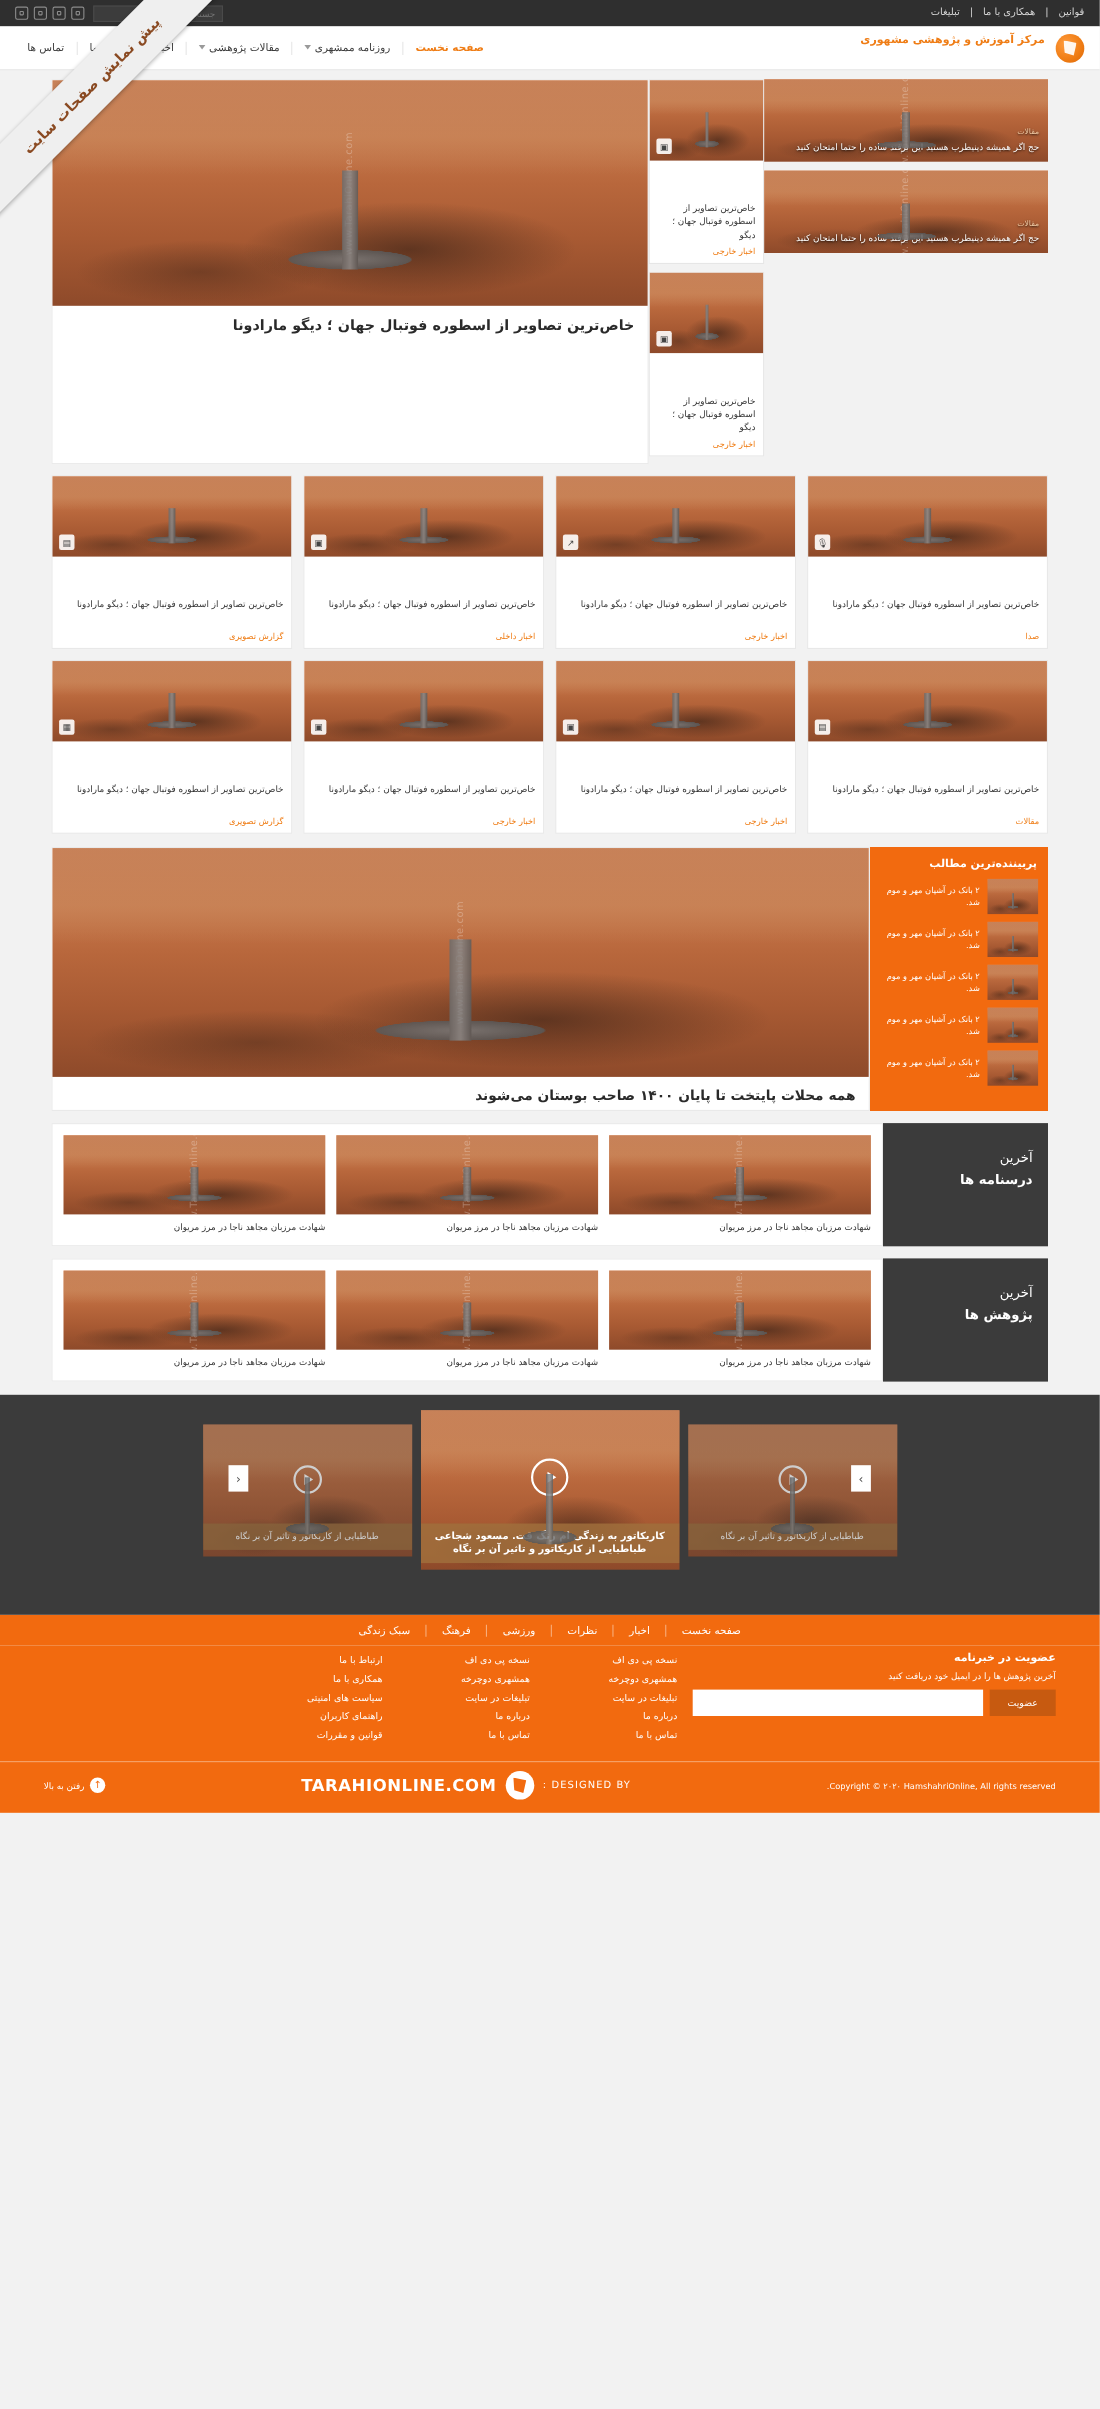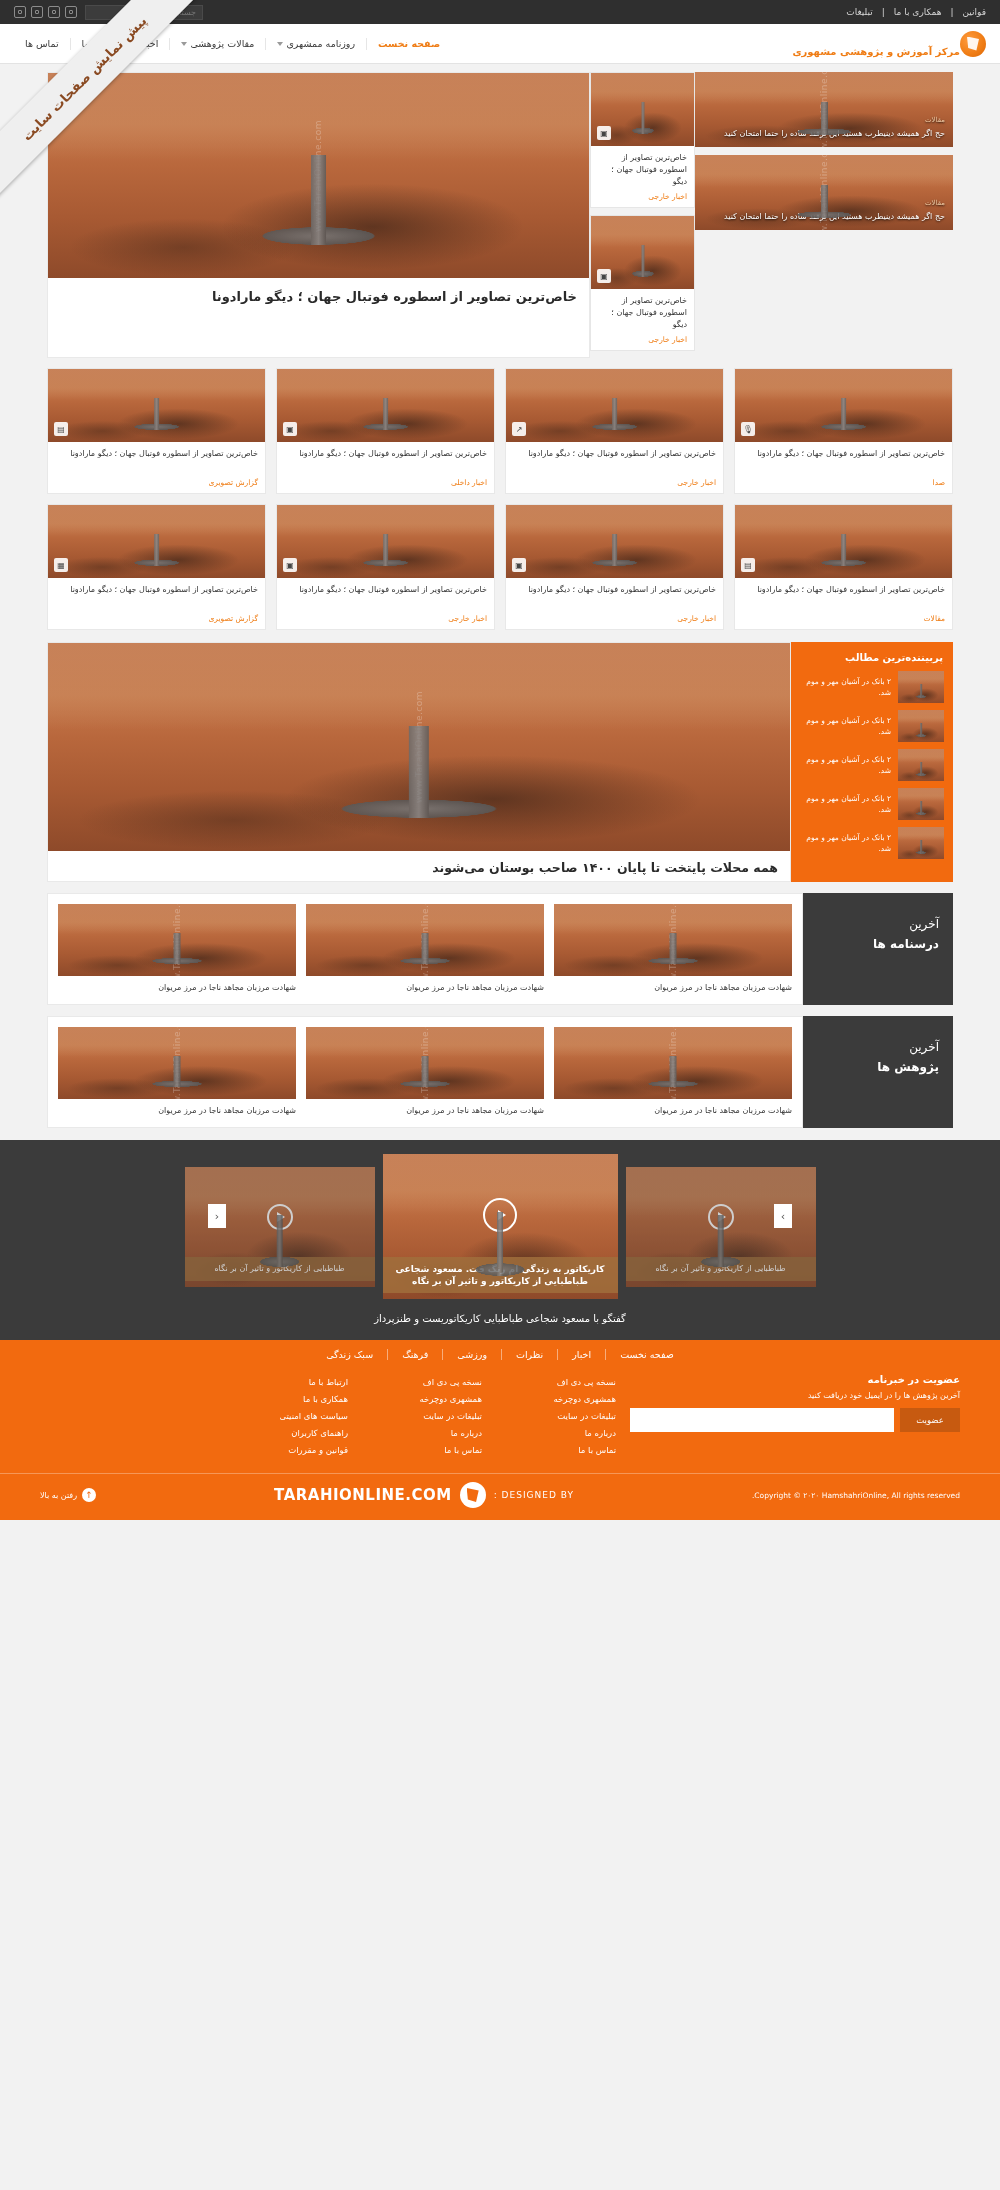--- a/index.html
+++ b/index.html
@@ -67,21 +67,21 @@
   }
   .socials i::after{
     content:""; position:absolute; inset:3px; border:1px solid #8c8c8c; border-radius:1px;
   }
 
   
   .header {
     height: 40px; background:#ffffff; border-bottom:1px solid #e3e3e3;
     display:flex; align-items:center; justify-content:space-between; padding: 0 14px;
   }
-  .brand { display:flex; align-items:flex-end; gap:0; }
+  .brand { display:flex; align-items:flex-start; gap:10px; }
   .brand .logo {
     width:26px;height:26px;border-radius:50%;
     background: radial-gradient(circle at 35% 35%, #ff9b3d, #ef7c14 60%, #d96608);
     position:relative;
   }
   .brand .logo::after{
     content:""; position:absolute; left:7px; top:6px; width:12px;height:14px;
     background:#fff; clip-path: polygon(0 0,100% 18%,78% 100%,10% 82%);
     opacity:.92;
   }
@@ -115,21 +115,21 @@
 
   
   .grid { display:grid; grid-template-columns: repeat(4, 1fr); gap:10px; padding: 10px 47px 0; }
   .card { background:#fff; border:1px solid #e8e8e8; }
   .card .thumb { height:73px; position:relative; }
   .card .ic {
     position:absolute; left:6px; bottom:6px; width:14px; height:14px;
     background:rgba(255,255,255,.9); border-radius:2px;
     display:flex; align-items:center; justify-content:center; font-size:8px; color:#444;
   }
-  .card .ttl { font-size:8px; line-height:12px; color:#333; padding:6px 7px 4px; min-height:36px; }
+  .card .ttl { font-size:8px; line-height:12px; color:#333; padding:6px 7px 4px; min-height:36px;margin-top:32px; }
   .card .tag { font-size:7.5px; color:#ef7c14; padding:0 7px 6px; }
 
   
   .feature-wrap { display:flex; padding: 12px 47px 0; gap:0; }
   .feature { flex:1; background:#fff; border:1px solid #e9e9e9; }
   .feature .big { height:208px; }
   .feature h3 { font-size:12.5px; color:#2a2a2a; padding:9px 12px 6px; }
   .feature p { font-size:8.5px; color:#6a6a6a; line-height:15px; padding:0 12px 4px; text-align:justify; }
   .popular { width:162px; background:#f26a0f; color:#fff; }
   .popular h4 { font-size:10px; padding:10px 10px 8px; }
@@ -473,21 +473,20 @@
         <div class="play"></div>
         <div class="cap">کاریکاتور به زندگی ام رنگ قت. مسعود شجاعی طباطبایی از کاریکاتور و تاثیر آن بر نگاه</div>
       </div>
       <div class="slide small photo">
         <div class="play"></div>
         <div class="cap">طباطبایی از کاریکاتور و تاثیر آن بر نگاه</div>
       </div>
     </div>
     <div class="arrow l">‹</div>
     <div class="arrow r">›</div>
-    <div class="vtitle">گفتگو با مسعود شجاعی طباطبایی کاریکاتوریست و طنزپرداز</div>
   </div>
 
   <div class="footnav">
     <a>صفحه نخست</a>
     <a>اخبار</a>
     <a>نظرات</a>
     <a>ورزشی</a>
     <a>فرهنگ</a>
     <a>سبک زندگی</a>
   </div>

